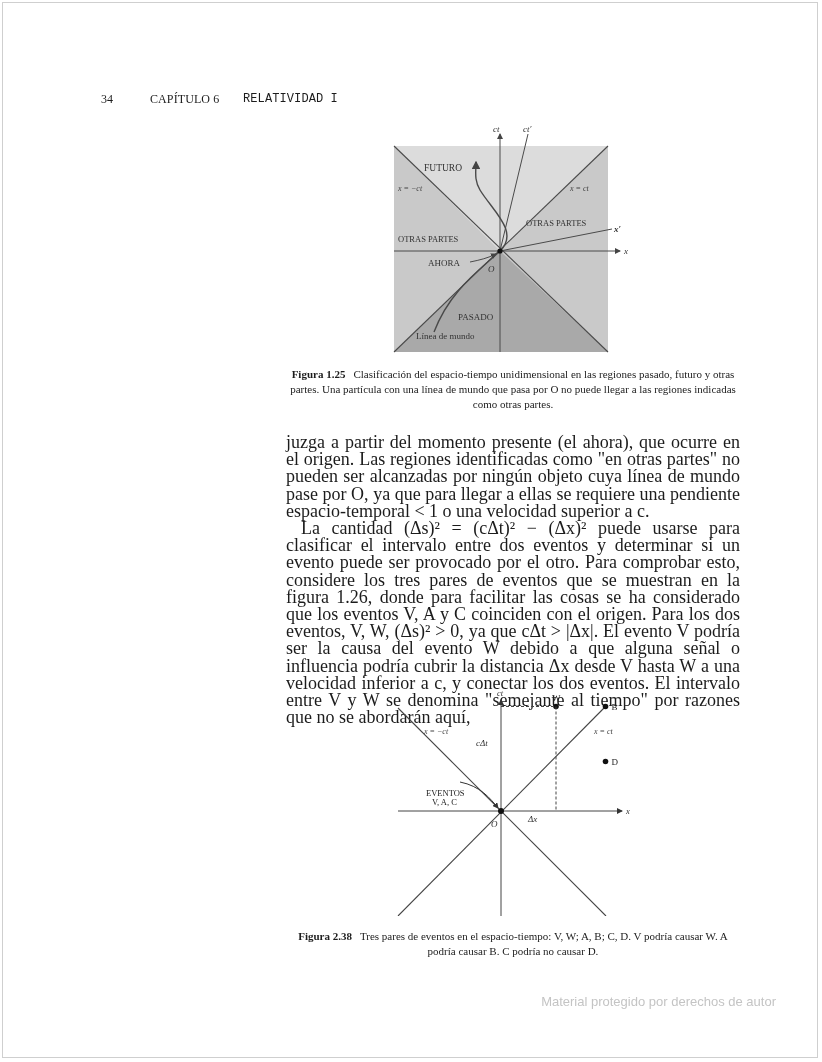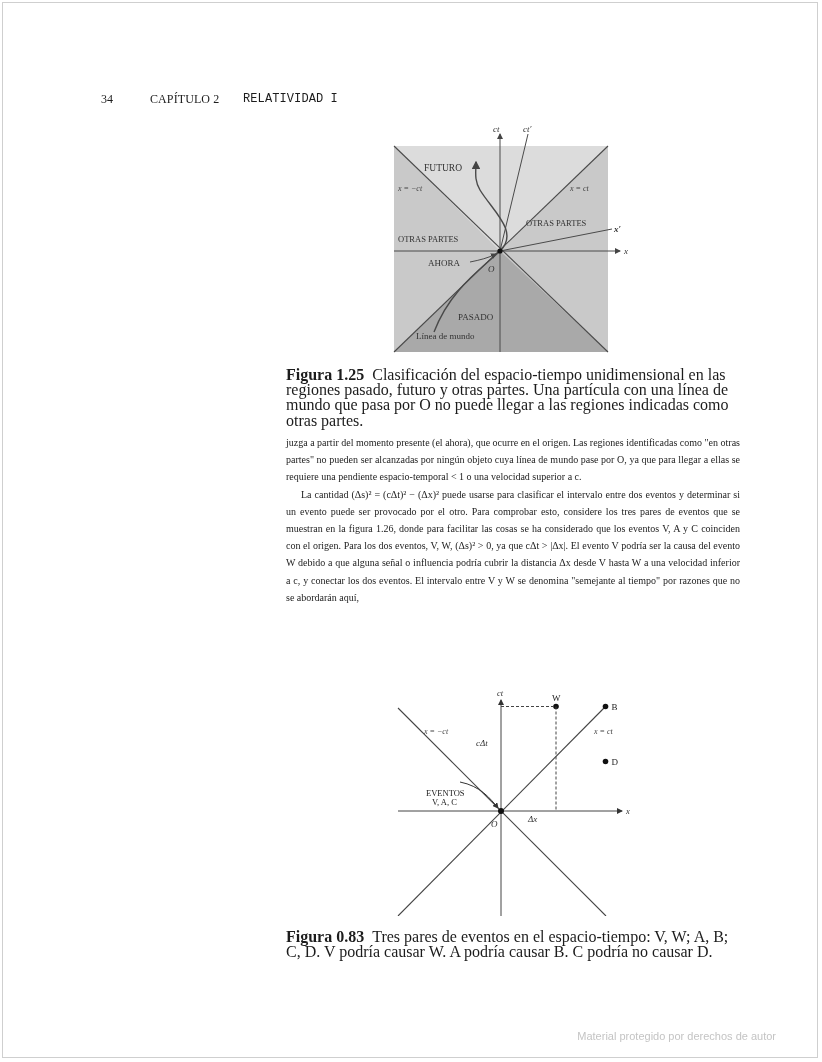--- a/index.html
+++ b/index.html
@@ -6,36 +6,36 @@
     body { width: 822px; height: 1062px; position: relative; overflow: hidden;
            font-family: "Liberation Serif", "DejaVu Serif", serif; color: #1c1c1c; }
     .page-frame { position: absolute; left: 2px; top: 2px; width: 816px; height: 1056px;
                   border: 1px solid #cfcfcf; box-sizing: border-box; }
     .running-head { position: absolute; top: 92px; left: 101px; font-size: 12px; letter-spacing: 0.1px; }
     .running-head .pg { font-weight: normal; position: absolute; left: 0; }
     .running-head .ch { position: absolute; left: 49px; white-space: nowrap; }
     .running-head .ti { position: absolute; left: 142px; white-space: nowrap; font-family: Liberation Mono, monospace; }
     .fig { position: absolute; }
     .fig svg text { font-family: "Liberation Serif", "DejaVu Serif", serif; }
-    .caption { position: absolute; left: 286px; width: 454px; font-size: 16px; line-height: 15.2px; text-align: left; }
+    .caption { position: absolute; left: 286px; width: 454px; font-size: 11px; line-height: 15.2px; text-align: center; }
     .caption b { font-weight: bold; margin-right: 8px; }
-    .body-text { position: absolute; left: 286px; top: 434px; width: 454px; font-size: 10px; line-height: 17.2px; text-align: justify; font-family: Liberation Serif, serif; }
+    .body-text { position: absolute; left: 286px; top: 434px; width: 454px; font-size: 18px; line-height: 17.2px; text-align: justify; font-family: Liberation Serif, serif; }
     .body-text p { margin: 0; }
     .body-text p.indent { text-indent: 15px; }
     .watermark { position: absolute; right: 46px; top: 994px; font-family: "Liberation Sans", "DejaVu Sans", sans-serif;
-                 font-size: 11px; color: #c4c4c4; margin-top: 36px; }
+                 font-size: 13px; color: #c4c4c4; }
   </style>
 </head>
 <body>
 
 <div class="page-frame"></div>
 
 <div class="running-head">
   <span class="pg">34</span>
-  <span class="ch">CAPÍTULO 2</span>
+  <span class="ch">CAPÍTULO 6</span>
   <span class="ti">RELATIVIDAD I</span>
 </div>
 
 <div class="fig" style="left:380px; top:120px;">
   <svg width="260" height="235" viewBox="0 0 260 235">
     <defs>
       <marker id="arr" markerWidth="6" markerHeight="6" refX="5" refY="3" orient="auto">
         <path d="M0,0 L6,3 L0,6 z" fill="#444"></path>
       </marker>
     </defs>
@@ -113,16 +113,16 @@
     <text x="204" y="48" font-size="8" font-style="italic" fill="#444">x = ct</text>
     <text x="86" y="60" font-size="9" font-style="italic" fill="#333">cΔt</text>
     <text x="138" y="136" font-size="9" font-style="italic" fill="#333">Δx</text>
     <text x="36" y="110" font-size="8.5" fill="#222">EVENTOS</text>
     <text x="42" y="119" font-size="8.5" fill="#222">V, A, C</text>
     <text x="101" y="141" font-size="9" font-style="italic" fill="#333">O</text>
   </svg>
 </div>
 
 <div class="caption" style="top:929px;">
-  <b>Figura 0.83</b><span>Tres pares de eventos en el espacio-tiempo: V, W; A, B; C, D. V podría causar W. A podría causar B. C podría no causar D.</span>
+  <b>Figura 2.38</b><span>Tres pares de eventos en el espacio-tiempo: V, W; A, B; C, D. V podría causar W. A podría causar B. C podría no causar D.</span>
 </div>
 
 <div class="watermark">Material protegido por derechos de autor</div>
 
 </body></html>

